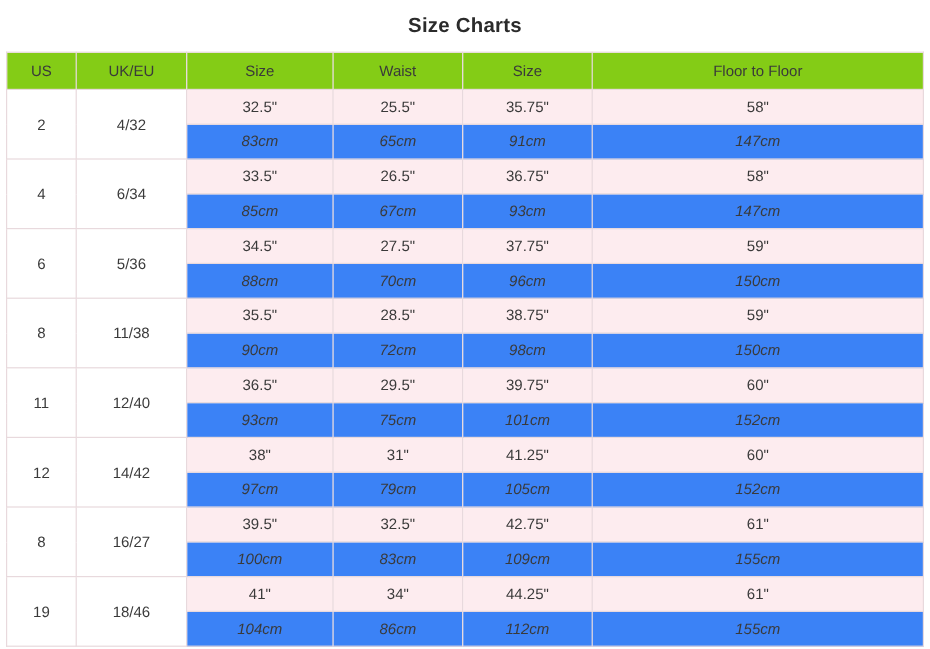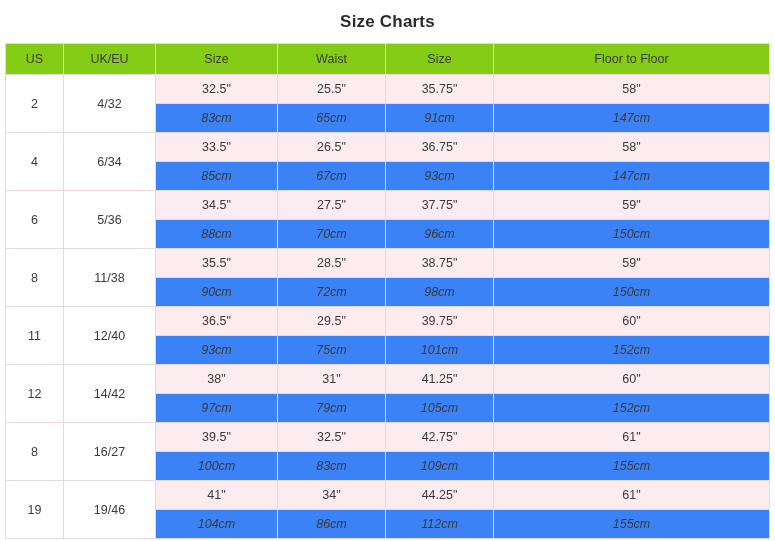--- a/index.html
+++ b/index.html
@@ -203,21 +203,21 @@
       </tr>
       <tr>
         <td class="cm-cell">100cm</td>
         <td class="cm-cell">83cm</td>
         <td class="cm-cell">109cm</td>
         <td class="cm-cell">155cm</td>
       </tr>
 
       <tr>
         <td class="size-cell" rowspan="2">19</td>
-        <td class="size-cell" rowspan="2">19/46</td>
+        <td class="size-cell" rowspan="2">18/46</td>
         <td class="inch-cell">41"</td>
         <td class="inch-cell">34"</td>
         <td class="inch-cell">44.25"</td>
         <td class="inch-cell">61"</td>
       </tr>
       <tr>
         <td class="cm-cell">104cm</td>
         <td class="cm-cell">86cm</td>
         <td class="cm-cell">112cm</td>
         <td class="cm-cell">155cm</td>

